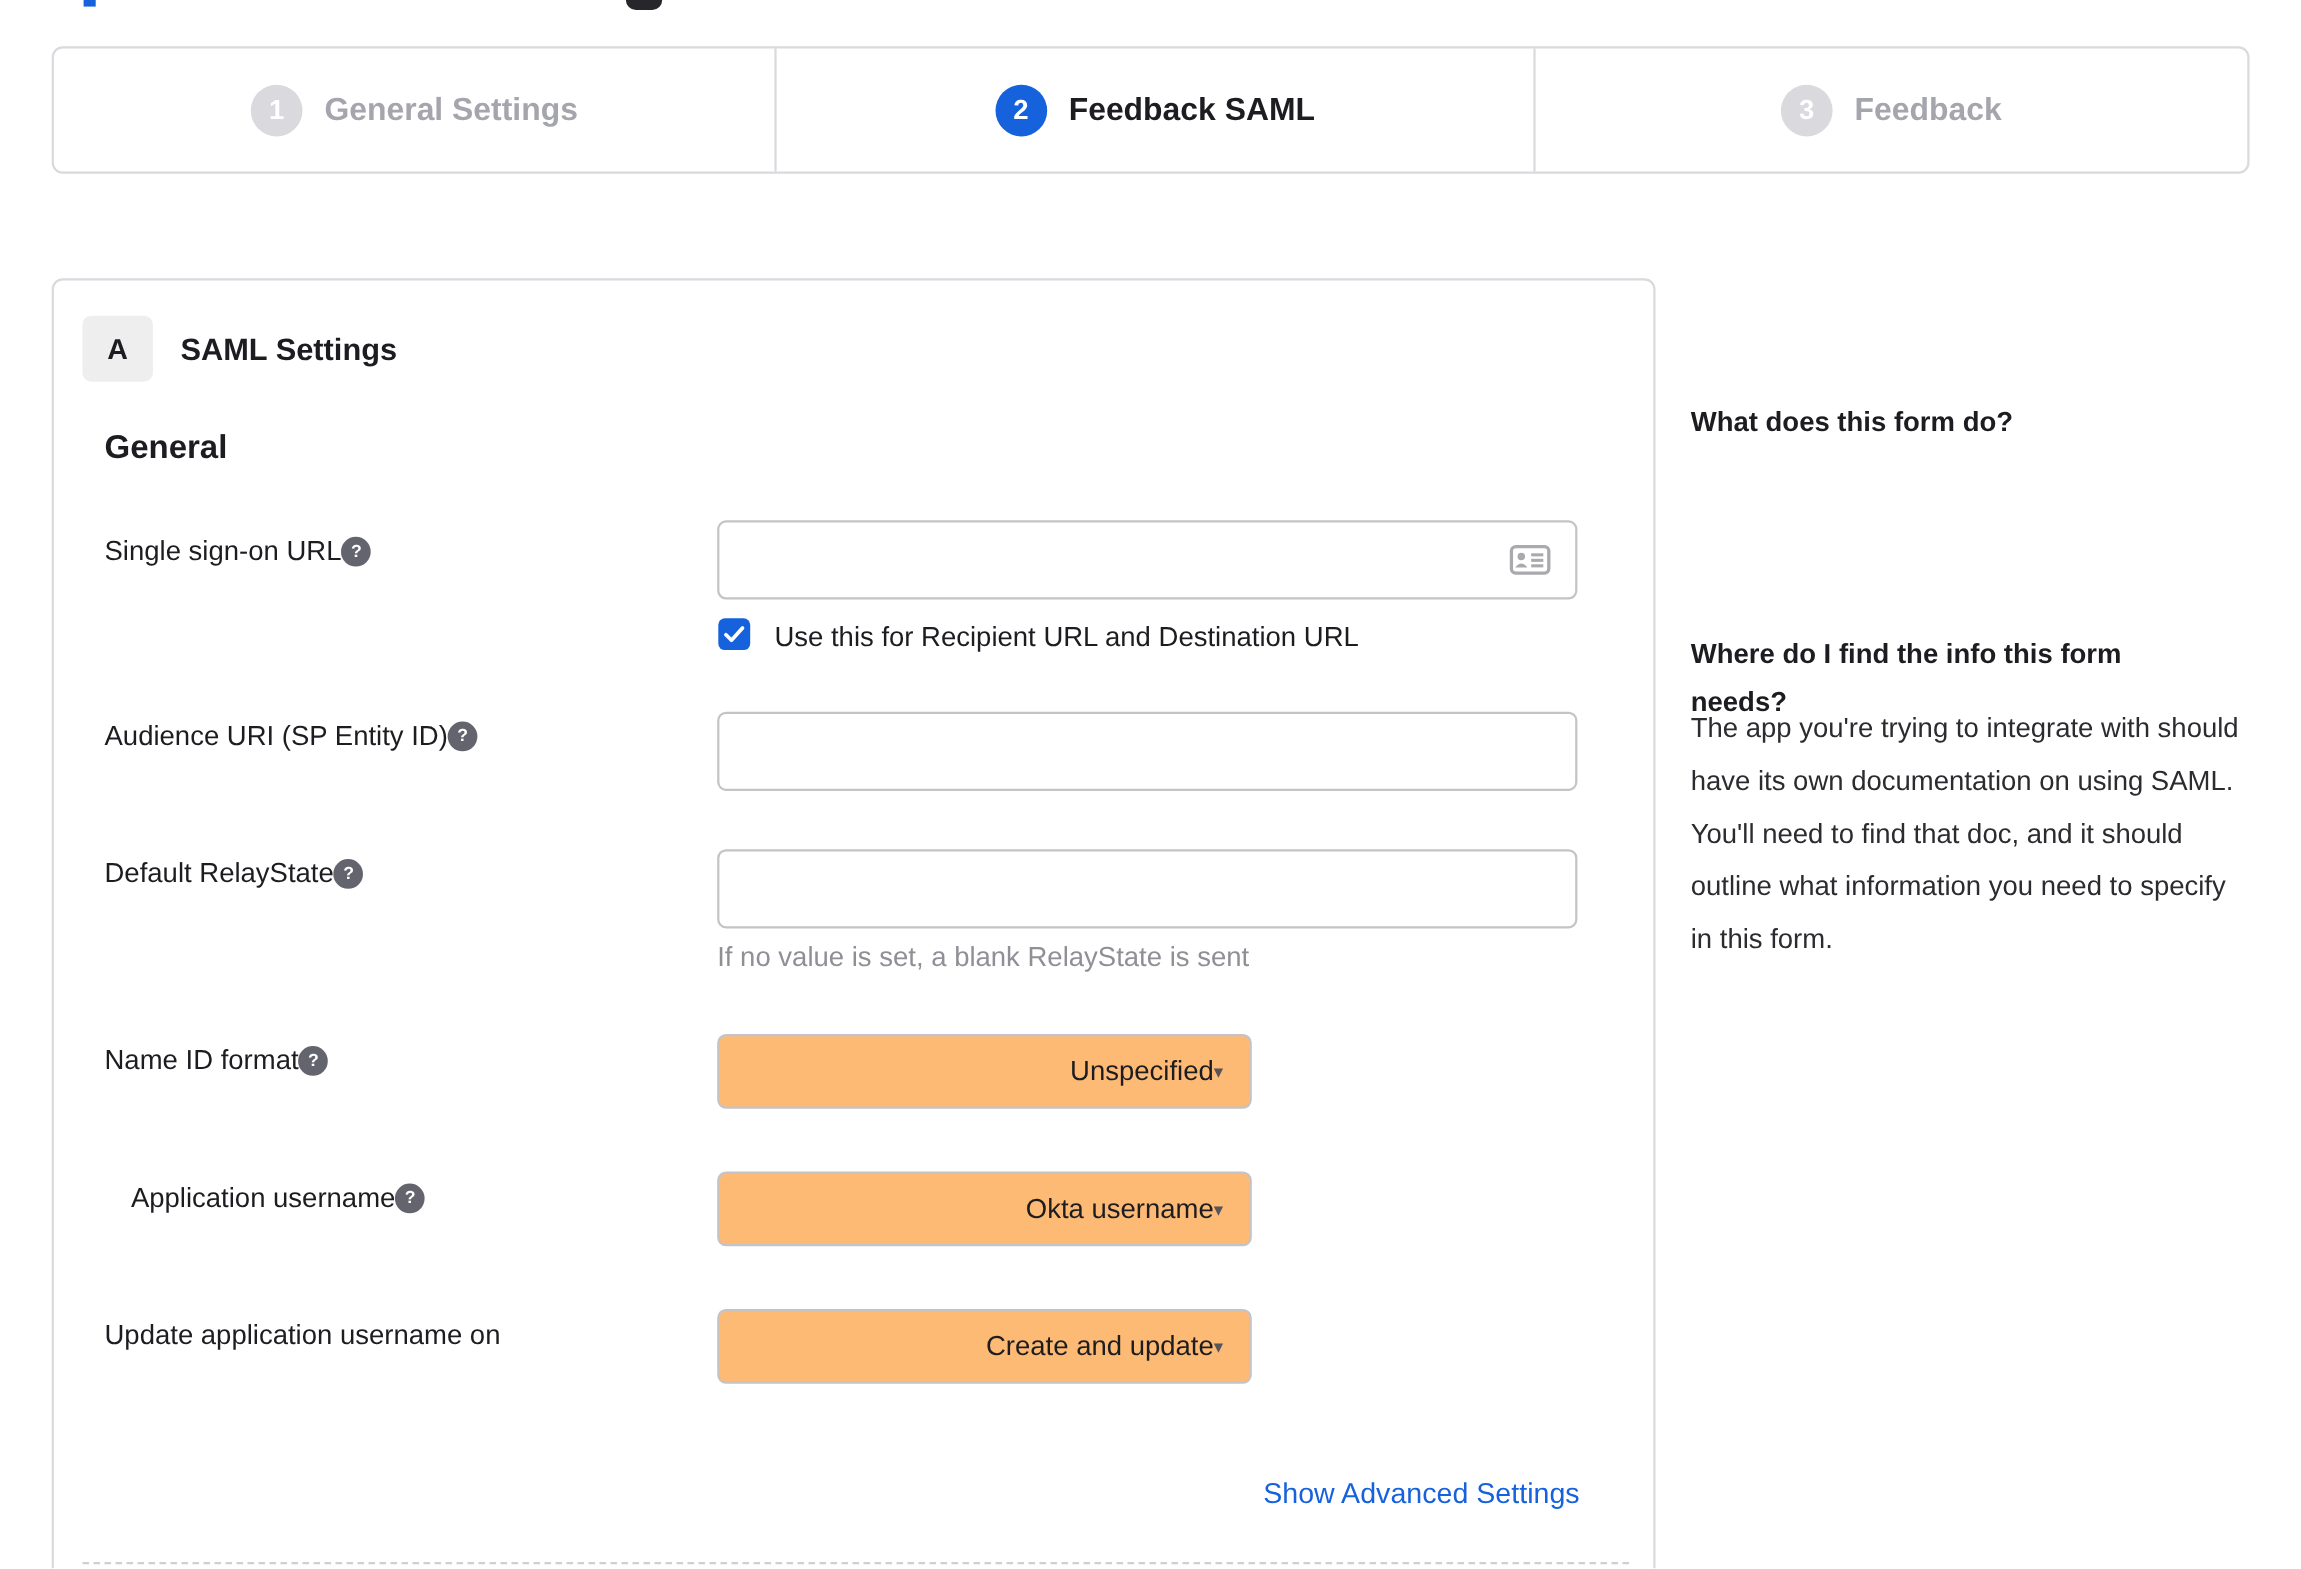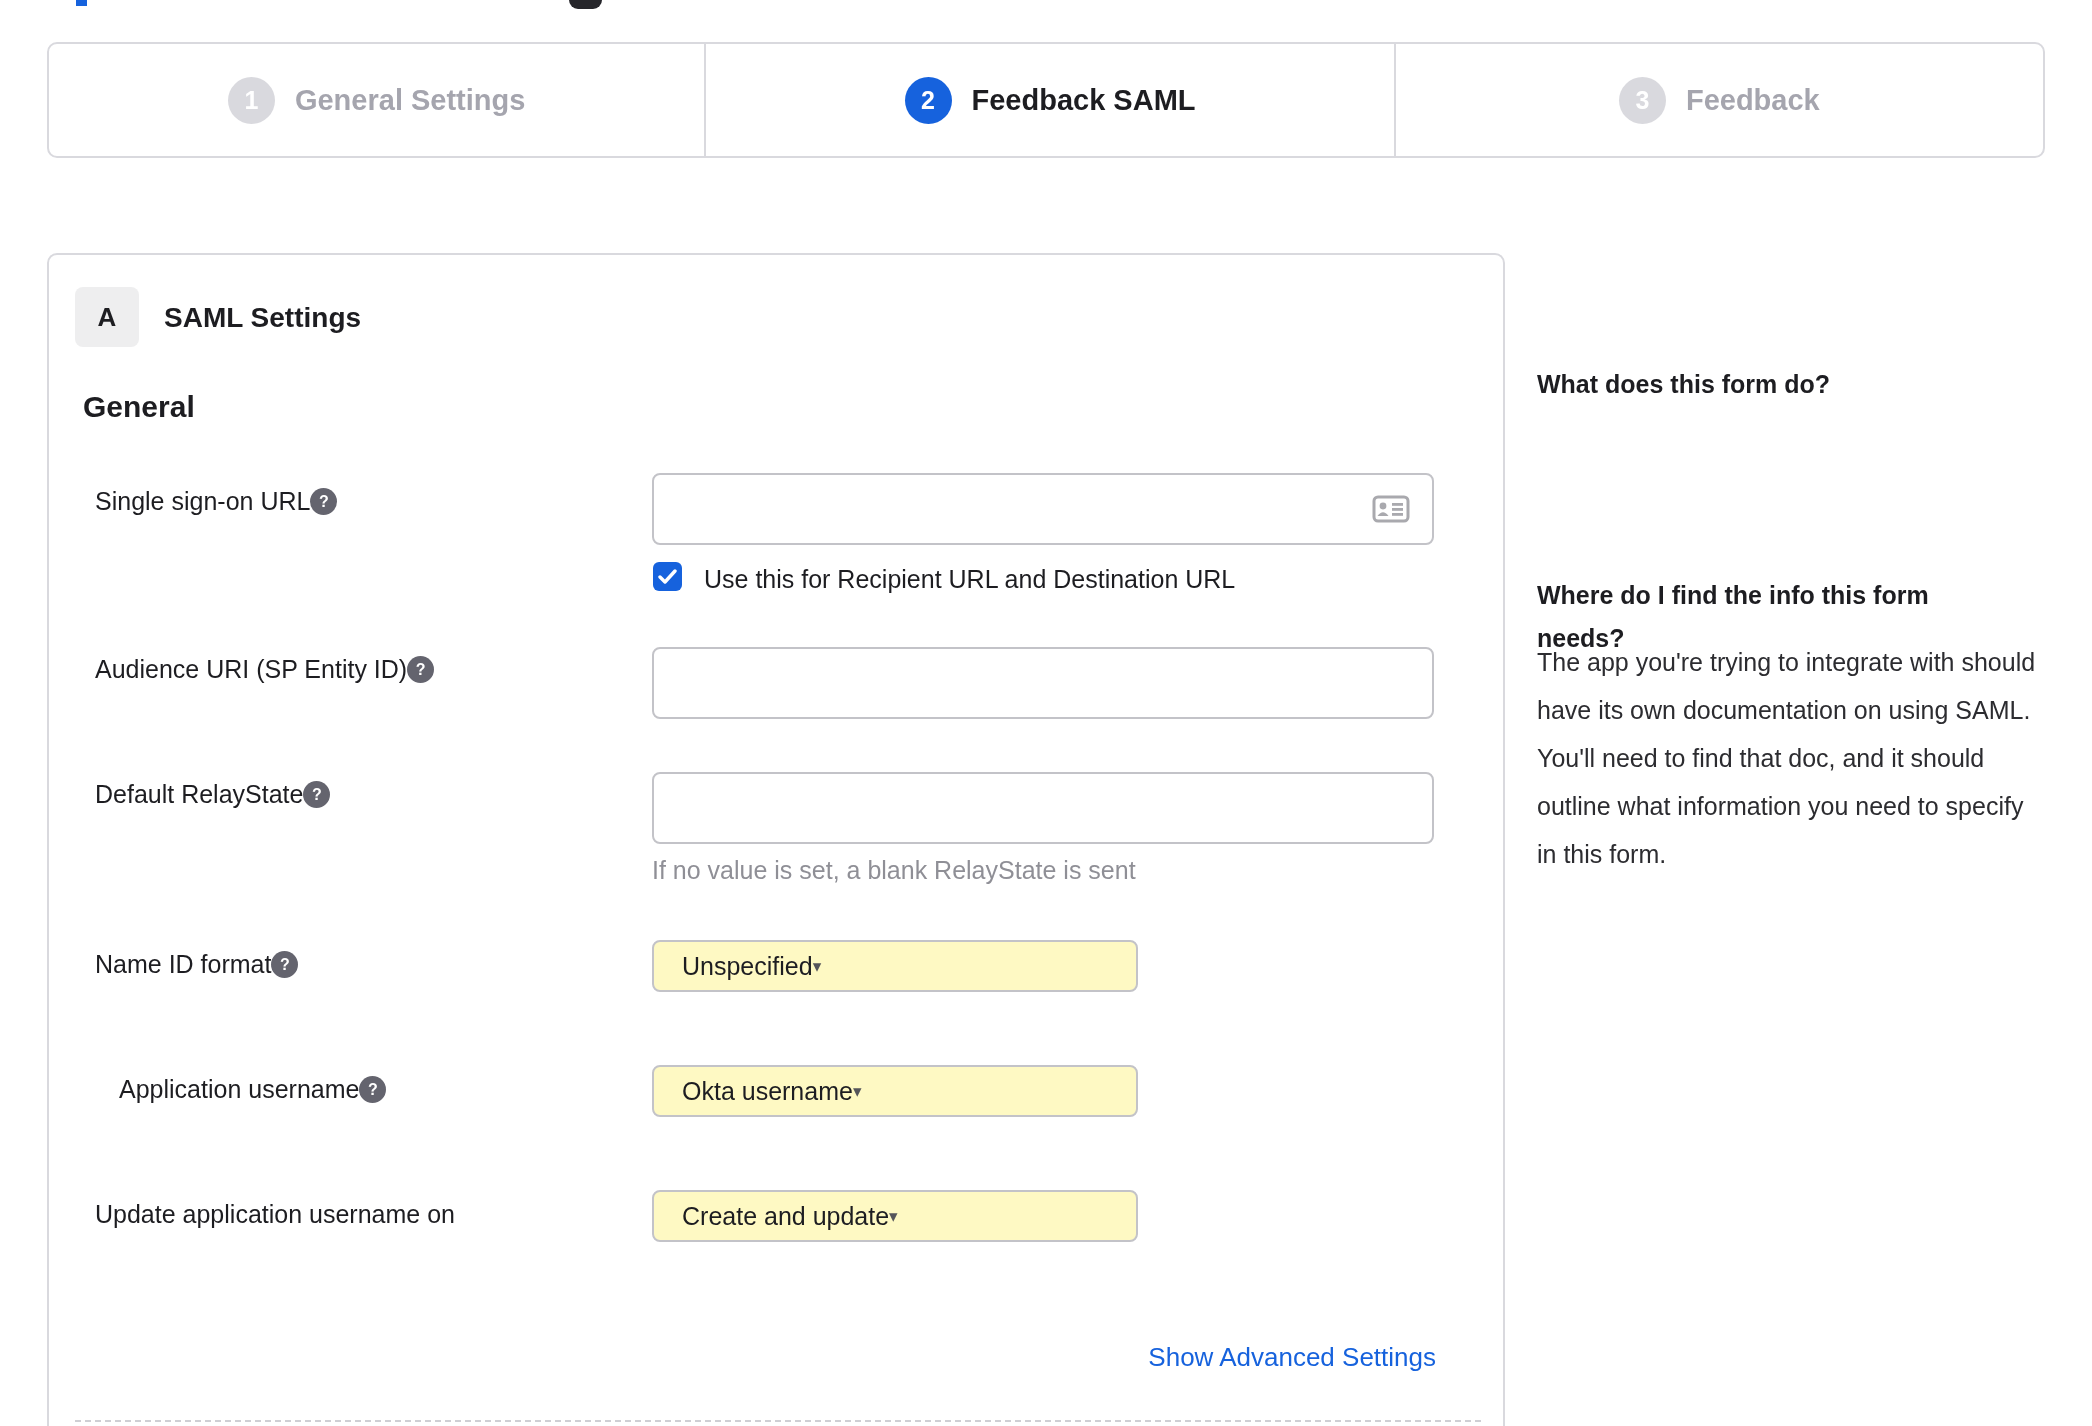--- a/index.html
+++ b/index.html
@@ -47,21 +47,21 @@
     left: 47px; top: 253px; width: 1458px; height: 1300px;
     border: 2px solid #d9d9de; border-radius: 10px; background: #ffffff;
   }
   .section-badge {
     left: 75px; top: 287px; width: 64px; height: 60px;
     background: #eeeeef; border-radius: 8px;
     display: flex; align-items: center; justify-content: center;
     font-size: 26px; font-weight: bold; color: #1d1d21;
   }
   .panel-title { left: 164px; top: 302px; font-size: 28px; font-weight: bold; }
-  .section-heading { left: 83px; top: 390px; font-size: 30px; font-weight: bold; text-align: right; }
+  .section-heading { left: 95px; top: 390px; font-size: 30px; font-weight: bold; text-align: right; }
 
   .field-label { font-size: 25px; color: #1d1d21; display: flex; align-items: center; }
   .help-icon {
     width: 27px; height: 27px; border-radius: 50%; background: #64646e;
     color: #ffffff; font-size: 16px; font-weight: bold;
     display: inline-flex; align-items: center; justify-content: center;
     flex: 0 0 auto; cursor: default;
   }
   .text-input {
     width: 782px; height: 72px;
@@ -75,23 +75,23 @@
   .checkbox {
     left: 653px; top: 562px; width: 29px; height: 29px;
     background: #1662dd; border-radius: 6px;
     display: flex; align-items: center; justify-content: center; cursor: pointer;
   }
   .checkbox-label { left: 704px; top: 565px; font-size: 25px; }
 
   .hint { left: 652px; top: 856px; font-size: 25px; color: #8f8f96; }
 
   .select {
-    width: 486px; height: 52px;
-    border: 2px solid #c3c3c8; border-radius: 8px; background: #fef9c3;
-    display: flex; align-items: center; justify-content: flex-start;
+    width: 486px; height: 68px;
+    border: 2px solid #c3c3c8; border-radius: 8px; background: #fdba74;
+    display: flex; align-items: center; justify-content: flex-end;
     padding: 0 24px 0 28px; font-size: 25px; cursor: pointer;
   }
   .select-arrow { font-size: 17px; color: #55555a; }
 
   .advanced-link {
     left: 1118px; top: 1342px; width: 318px;
     font-size: 26px; color: #1662dd; text-align: right; cursor: pointer;
     text-decoration: none; display: block;
   }
 

